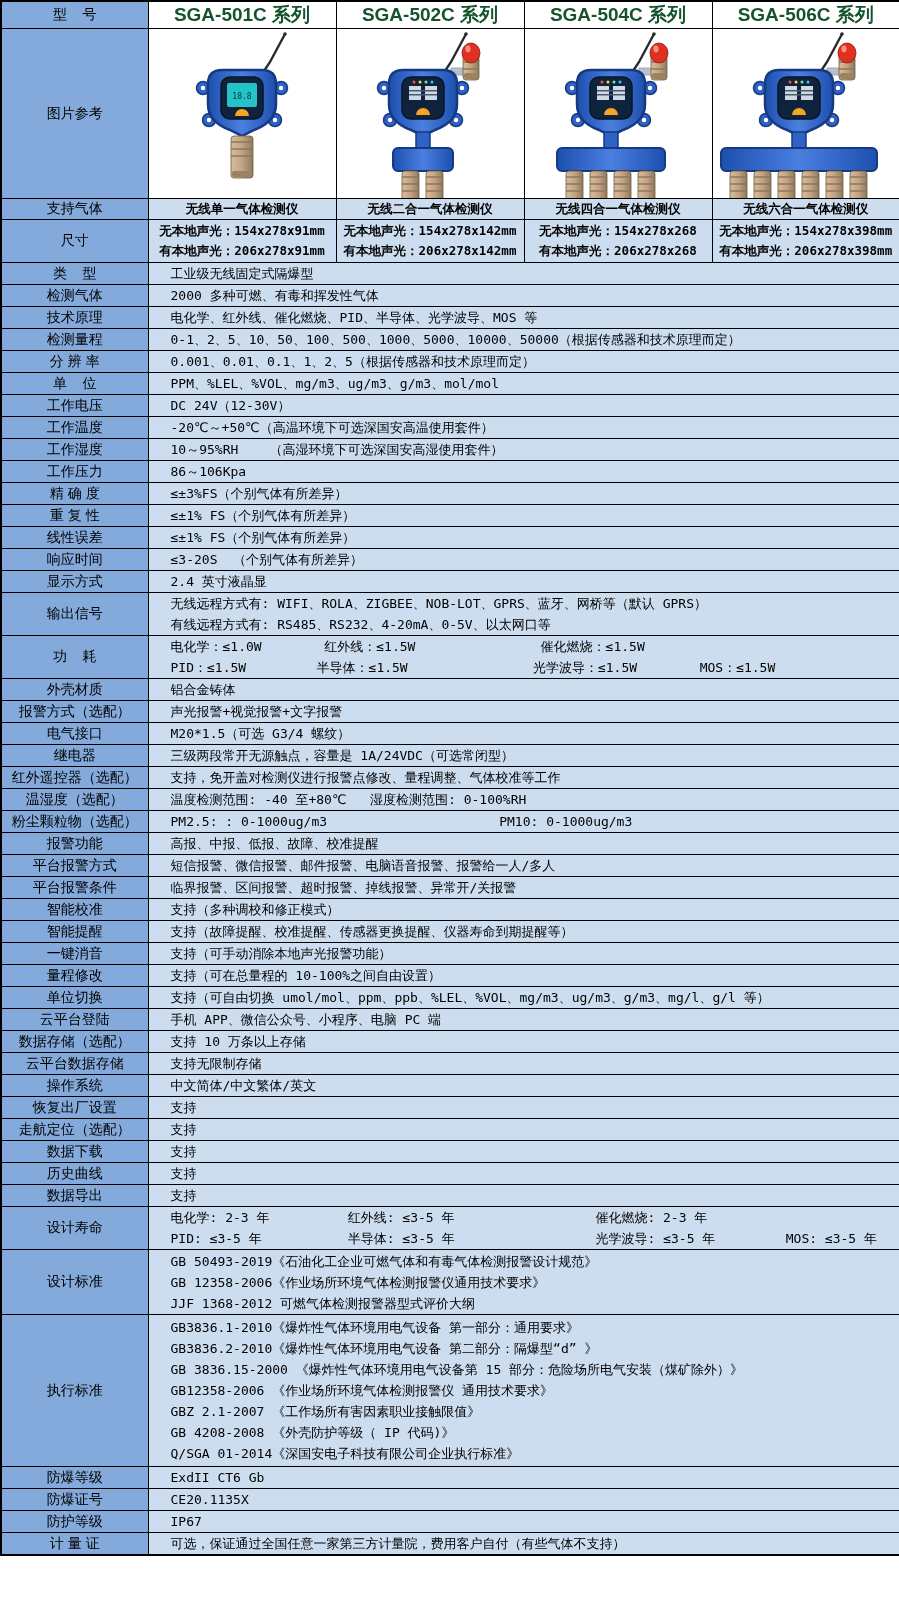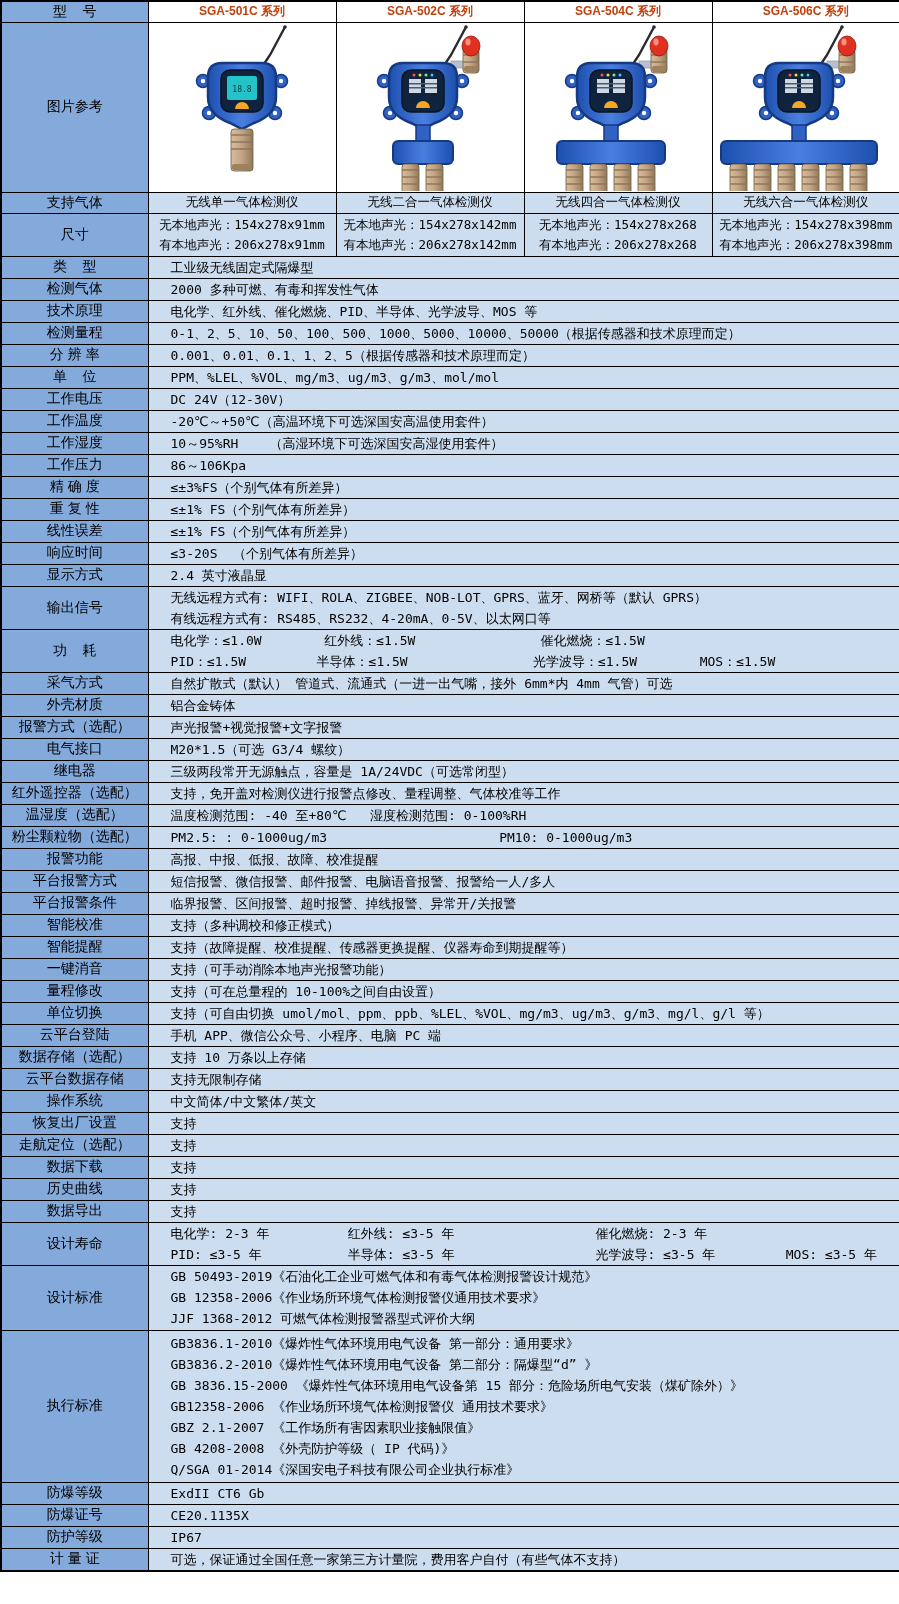--- a/index.html
+++ b/index.html
@@ -1,22 +1,22 @@
 <!DOCTYPE html>
 <html><head>
 <meta charset="utf-8">
 <style>
   html,body{margin:0;padding:0;background:#ffffff;}
   body{width:899px;font-family:"Liberation Sans",sans-serif;}
   table{border-collapse:collapse;table-layout:fixed;width:899px;border:2px solid #000;}
   td{border:1px solid #000;overflow:hidden;vertical-align:middle;padding:0;}
   .lbl{background:#84aadc;text-align:center;font-weight:normal;font-size:14px;color:#000;white-space:pre;margin-left:40px;}
-  .mhead{background:#ffffff;text-align:center;font-weight:bold;font-size:12px;color:#c2410c;}
+  .mhead{background:#ffffff;text-align:center;font-weight:bold;font-size:19px;color:#14532d;}
   .imgcell{background:#ffffff;text-align:center;}
-  .cval{background:#cdddf0;text-align:center;font-size:12.5px;font-weight:400;
+  .cval{background:#cdddf0;text-align:center;font-size:12.5px;font-weight:700;
         font-family:"DejaVu Sans Mono","DejaVu Sans",monospace;color:#000;}
   .cval .ln{line-height:20px;}
   .val{background:#cdddf0;font-size:13px;color:#000;padding-left:22px;
        font-family:"DejaVu Sans Mono","DejaVu Sans",monospace;white-space:pre-wrap;}
   .val .ln{line-height:21px;}
   .h1{height:21px}.h2{height:43px}.h3{height:65px}.h7{height:152px}
   .hhead{height:21px}.himg{height:170px}.hsup{height:21px}.hsz{height:43px}
   svg{display:block;margin:0 auto;}
 </style>
 </head>
@@ -358,24 +358,20 @@
       </tr>
       <tr class="h2">
         <td class="lbl">输出信号</td>
         <td colspan="4" class="val"><div class="ln">无线远程方式有: WIFI、ROLA、ZIGBEE、NOB-LOT、GPRS、蓝牙、网桥等（默认 GPRS）</div><div class="ln">有线远程方式有: RS485、RS232、4-20mA、0-5V、以太网口等</div></td>
       </tr>
       <tr class="h2">
         <td class="lbl">功    耗</td>
         <td colspan="4" class="val"><div class="ln">电化学：≤1.0W        红外线：≤1.5W                催化燃烧：≤1.5W</div><div class="ln">PID：≤1.5W         半导体：≤1.5W                光学波导：≤1.5W        MOS：≤1.5W</div></td>
       </tr>
       <tr class="h1">
-        <td class="lbl">采气方式</td>
-        <td colspan="4" class="val"><div class="ln">自然扩散式（默认） 管道式、流通式（一进一出气嘴，接外 6mm*内 4mm 气管）可选</div></td>
-      </tr>
-      <tr class="h1">
         <td class="lbl">外壳材质</td>
         <td colspan="4" class="val"><div class="ln">铝合金铸体</div></td>
       </tr>
       <tr class="h1">
         <td class="lbl">报警方式（选配）</td>
         <td colspan="4" class="val"><div class="ln">声光报警+视觉报警+文字报警</div></td>
       </tr>
       <tr class="h1">
         <td class="lbl">电气接口</td>
         <td colspan="4" class="val"><div class="ln">M20*1.5（可选 G3/4 螺纹）</div></td>

